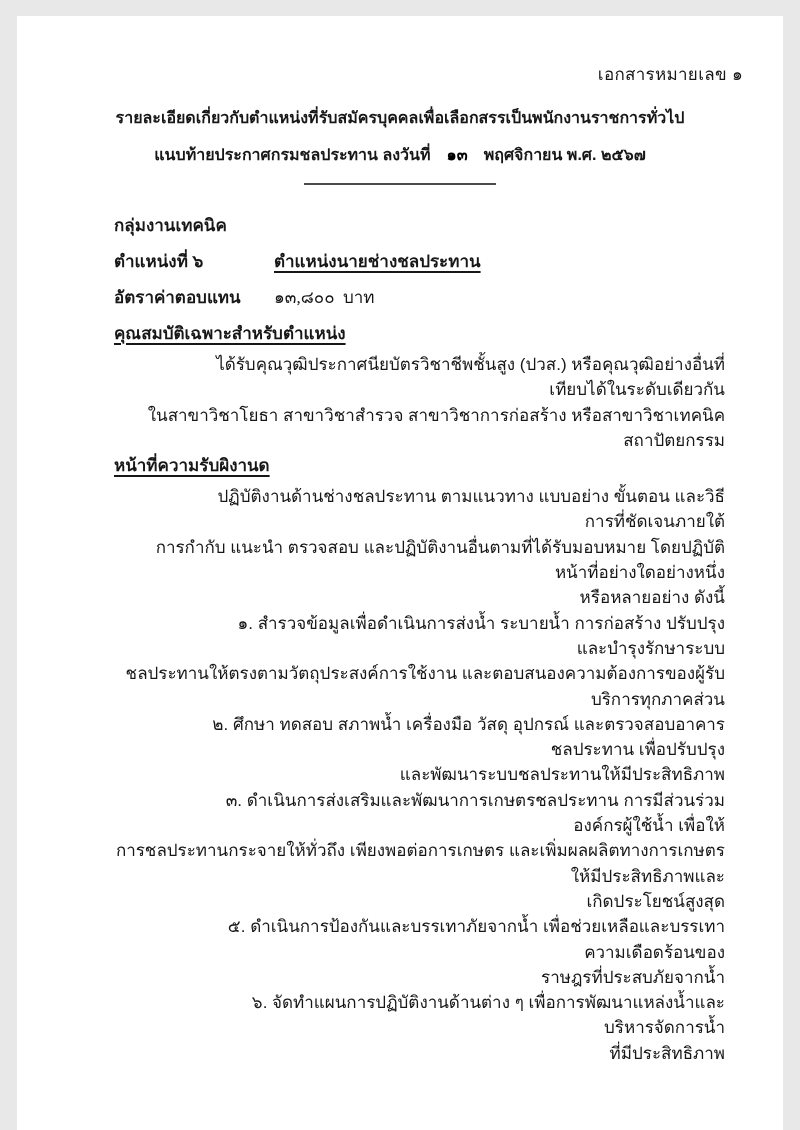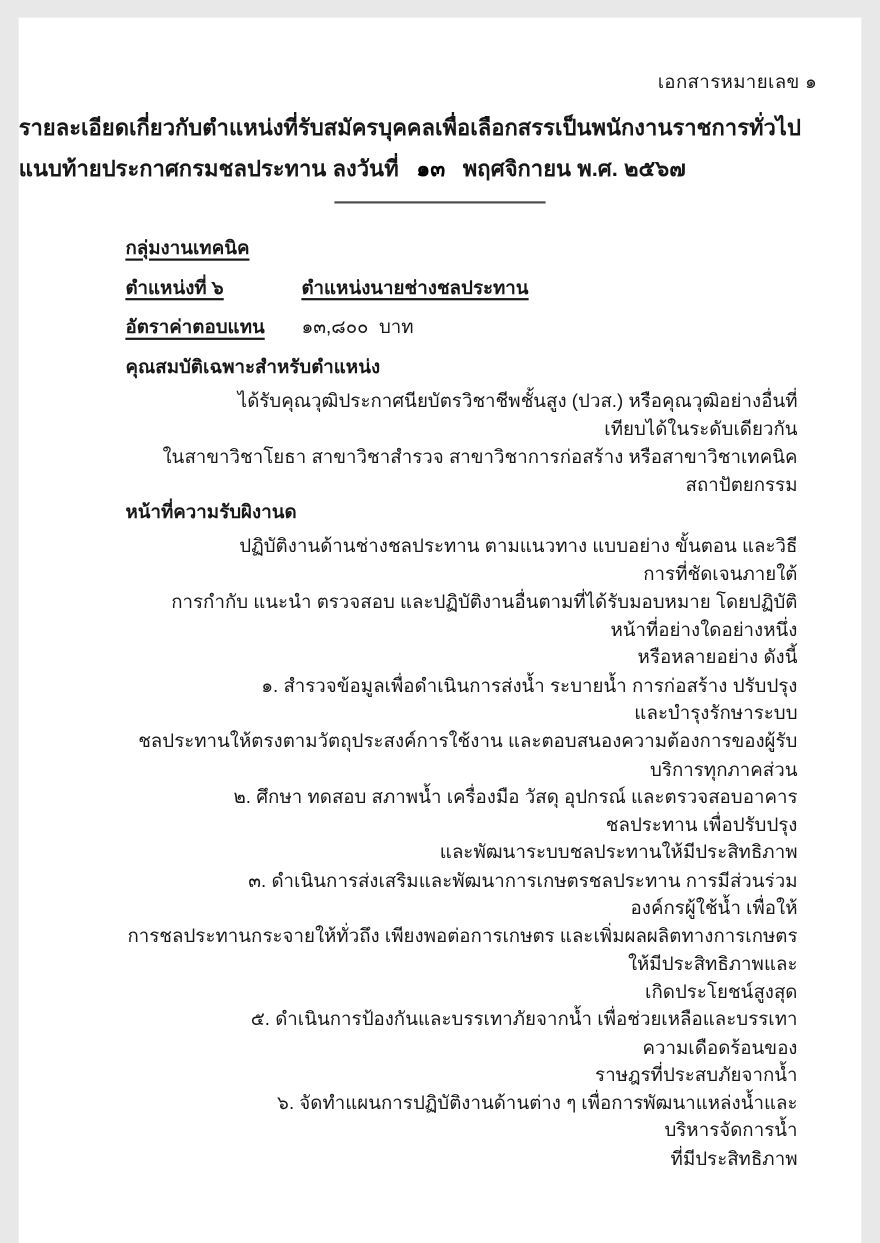--- a/index.html
+++ b/index.html
@@ -18,23 +18,23 @@
   .doc-number {
     margin-top: 46px;
     padding-right: 40px;
     text-align: right;
     line-height: 25px;
     font-size: 17px;
     letter-spacing: 0.3px;
   }
   .title-block {
     margin-top: 12px;
-    text-align: left;
+    text-align: center;
     font-weight: 700;
-    font-size: 20px;
+    font-size: 16px;
     line-height: 37px;
   }
   .date-fill {
     color: #000000;
     font-weight: 700;
     margin: 0 16px;
     display: inline-block;
   }
   .divider {
     width: 192px;
@@ -47,33 +47,33 @@
     padding: 0 58px 0 97px;
   }
   .field-row {
     display: flex;
     line-height: 25px;
     margin-bottom: 11px;
   }
   .field-label {
     flex: 0 0 160px;
     font-weight: 700;
-    text-decoration: underline;
     text-decoration-thickness: 1.5px;
     text-underline-offset: 4px;
   }
-  .field-value { white-space: pre-wrap; }
+  .field-value { white-space: pre-wrap; font-family: Liberation Serif, serif; }
   .field-value.emph {
     font-weight: 700;
     text-decoration: underline;
     text-decoration-thickness: 1.5px;
     text-underline-offset: 4px;
   }
   .section-heading {
     font-weight: 700;
+    text-decoration: underline;
     text-decoration-thickness: 1.5px;
     text-underline-offset: 4px;
     line-height: 25px;
     margin: 0 0 6px 0;
   }
   .para {
     white-space: pre-line;
     line-height: 25.3px;
     text-indent: 93px;
     margin: 0;

